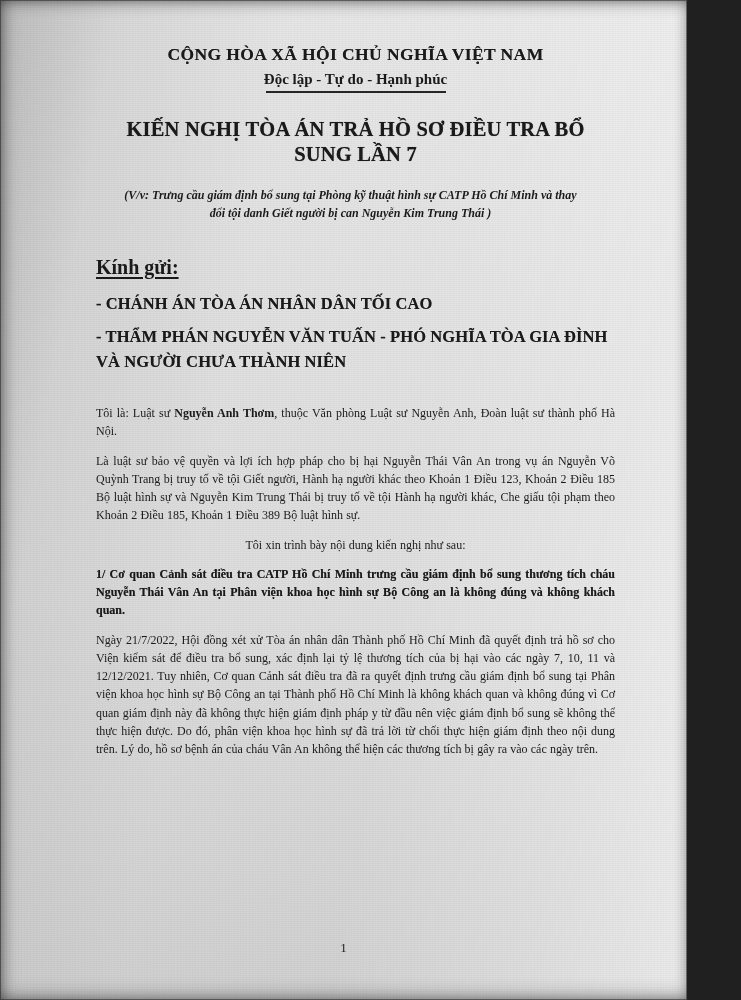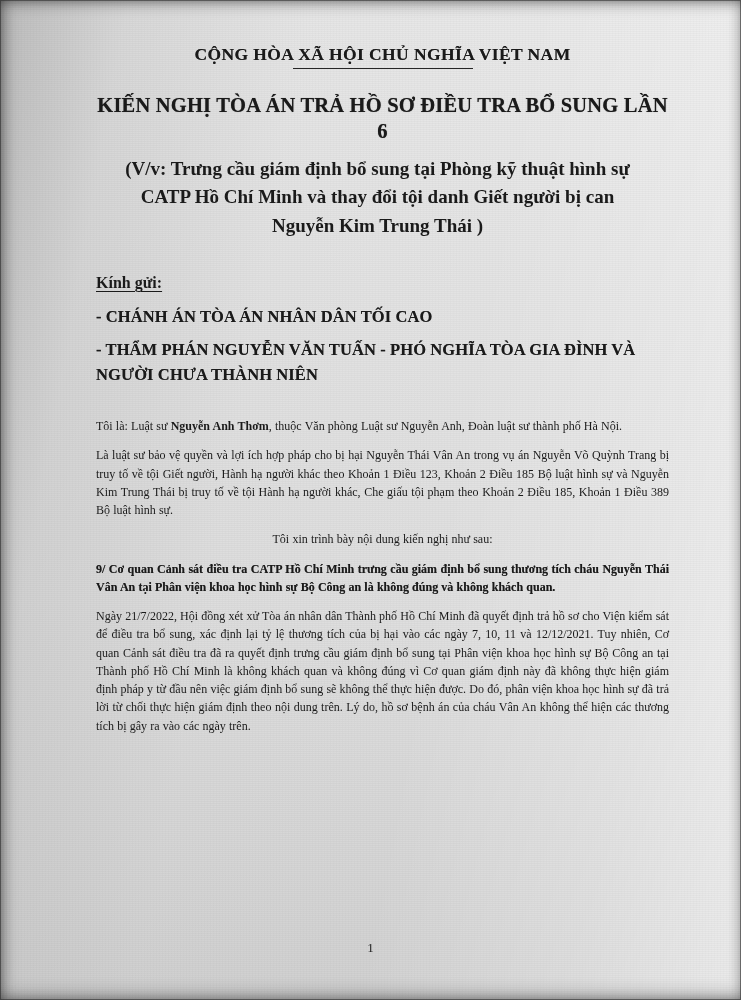--- a/index.html
+++ b/index.html
@@ -4,21 +4,21 @@
 <title>Kiến nghị tòa án trả hồ sơ điều tra bổ sung lần 2</title>
 <style>
   html, body {
     margin: 0;
     padding: 0;
     background: #202020;
   }
 
   .page {
     position: relative;
-    width: 741px;
+    width: 687px;
     height: 1000px;
     overflow: hidden;
     box-sizing: border-box;
     font-family: "Liberation Serif", "DejaVu Serif", serif;
     color: #1a1a1a;
     background:
       linear-gradient(100deg,
         rgba(150,150,150,0.55) 0%,
         rgba(178,178,178,0.30) 14%,
         rgba(205,205,205,0.10) 34%,
@@ -94,30 +94,31 @@
     font-weight: bold;
     font-size: 20.5px;
     letter-spacing: .2px;
     line-height: 1.25;
     margin: 24px 0 0 0;
     text-shadow: 0 0 .7px rgba(0,0,0,.6);
   }
 
   .doc-subtitle {
     text-align: center;
-    font-weight: bold;
-    font-size: 19px;
+    font-style: italic;
+    font-weight: bold;
+    font-size: 12px;
     line-height: 1.5;
-    margin: 10px 30px 0 20px;
+    margin: 18px 30px 0 20px;
   }
 
   
   .kinh-gui {
     font-weight: bold;
-    font-size: 16px;
+    font-size: 20px;
     text-decoration: underline;
     text-underline-offset: 2.5px;
     margin: 34px 0 0 0;
   }
   .recipients {
     list-style: none;
     margin: 12px 0 0 0;
     padding: 0;
   }
   .recipients li {
@@ -161,43 +162,44 @@
 </style>
 </head>
 <body>
 
 <div class="page">
 
   <div class="content">
 
     <h1 class="national-title">CỘNG HÒA XÃ HỘI CHỦ NGHĨA VIỆT NAM</h1>
 
+    <div class="national-motto">Độc lập - Tự do - Hạnh phúc</div>
     <div class="motto-underline"></div>
 
-    <h2 class="doc-title">KIẾN NGHỊ TÒA ÁN TRẢ HỒ SƠ ĐIỀU TRA BỔ SUNG LẦN 6</h2>
+    <h2 class="doc-title">KIẾN NGHỊ TÒA ÁN TRẢ HỒ SƠ ĐIỀU TRA BỔ SUNG LẦN 7</h2>
 
     <div class="doc-subtitle">(V/v: Trưng cầu giám định bổ sung tại Phòng kỹ thuật hình sự CATP Hồ Chí Minh và thay đổi tội danh Giết người bị can Nguyễn Kim Trung Thái )</div>
 
     <div class="kinh-gui">Kính gửi:</div>
 
     <ul class="recipients">
       <li>- CHÁNH ÁN TÒA ÁN NHÂN DÂN TỐI CAO</li>
       <li>- THẨM PHÁN NGUYỄN VĂN TUẤN - PHÓ NGHĨA TÒA GIA ĐÌNH VÀ NGƯỜI CHƯA THÀNH NIÊN</li>
     </ul>
 
     <div class="body-block">
 
       <p class="para"><span>Tôi là: Luật sư </span><b class="inline-bold">Nguyễn Anh Thơm</b><span>, thuộc Văn phòng Luật sư Nguyễn Anh, Đoàn luật sư thành phố Hà Nội.</span></p>
 
 
       <p class="para">Là luật sư bảo vệ quyền và lợi ích hợp pháp cho bị hại Nguyễn Thái Vân An trong vụ án Nguyễn Võ Quỳnh Trang bị truy tố về tội Giết người, Hành hạ người khác theo Khoản 1 Điều 123, Khoản 2 Điều 185 Bộ luật hình sự và Nguyễn Kim Trung Thái bị truy tố về tội Hành hạ người khác, Che giấu tội phạm theo Khoản 2 Điều 185, Khoản 1 Điều 389 Bộ luật hình sự.</p>
 
       <p class="para center">Tôi xin trình bày nội dung kiến nghị như sau:</p>
 
-      <p class="para bold">9/ Cơ quan Cảnh sát điều tra CATP Hồ Chí Minh trưng cầu giám định bổ sung thương tích cháu Nguyễn Thái Vân An tại Phân viện khoa học hình sự Bộ Công an là không đúng và không khách quan.</p>
+      <p class="para bold">1/ Cơ quan Cảnh sát điều tra CATP Hồ Chí Minh trưng cầu giám định bổ sung thương tích cháu Nguyễn Thái Vân An tại Phân viện khoa học hình sự Bộ Công an là không đúng và không khách quan.</p>
 
       <p class="para">Ngày 21/7/2022, Hội đồng xét xử Tòa án nhân dân Thành phố Hồ Chí Minh đã quyết định trả hồ sơ cho Viện kiểm sát để điều tra bổ sung, xác định lại tỷ lệ thương tích của bị hại vào các ngày 7, 10, 11 và 12/12/2021. Tuy nhiên, Cơ quan Cảnh sát điều tra đã ra quyết định trưng cầu giám định bổ sung tại Phân viện khoa học hình sự Bộ Công an tại Thành phố Hồ Chí Minh là không khách quan và không đúng vì Cơ quan giám định này đã không thực hiện giám định pháp y từ đầu nên việc giám định bổ sung sẽ không thể thực hiện được. Do đó, phân viện khoa học hình sự đã trả lời từ chối thực hiện giám định theo nội dung trên. Lý do, hồ sơ bệnh án của cháu Vân An không thể hiện các thương tích bị gây ra vào các ngày trên.</p>
 
     </div>
   </div>
 
   <div class="page-number">1</div>
 
   <div class="grain"></div>
   <div class="edge-shade"></div>

